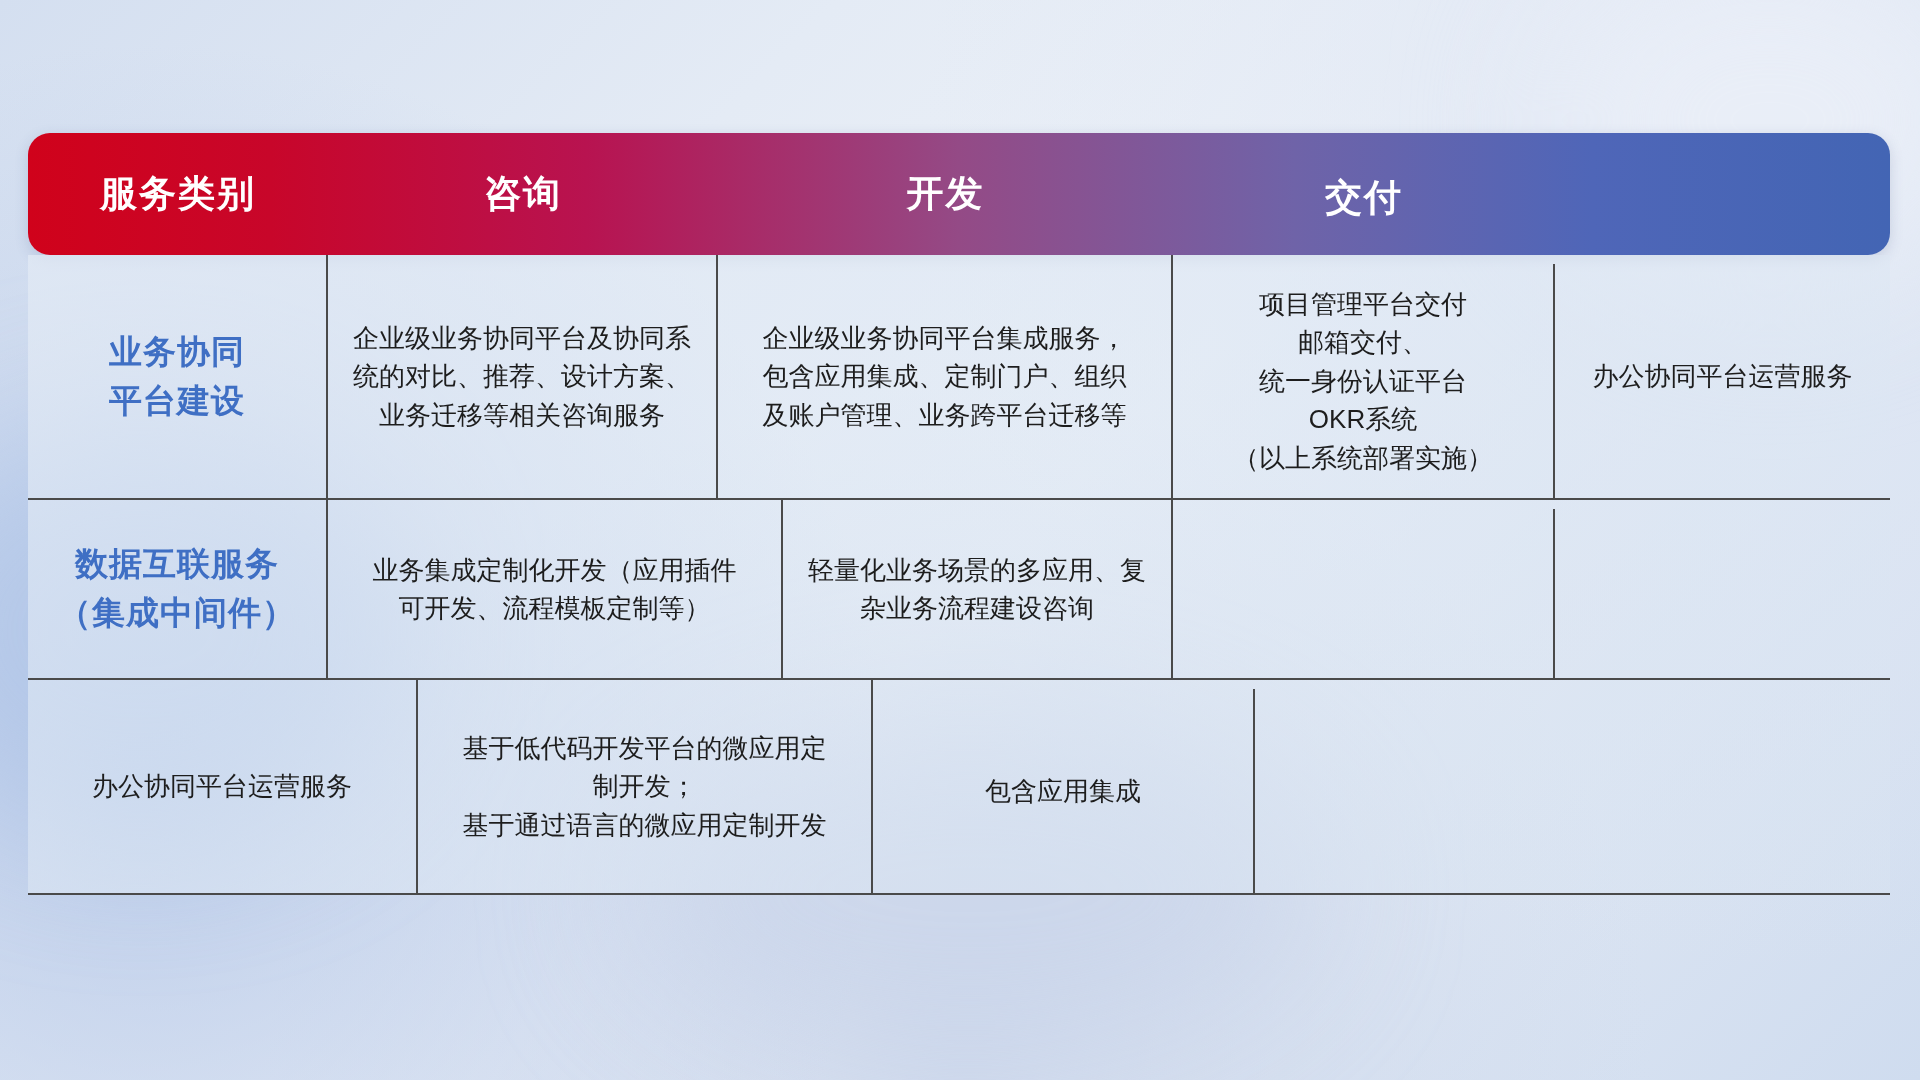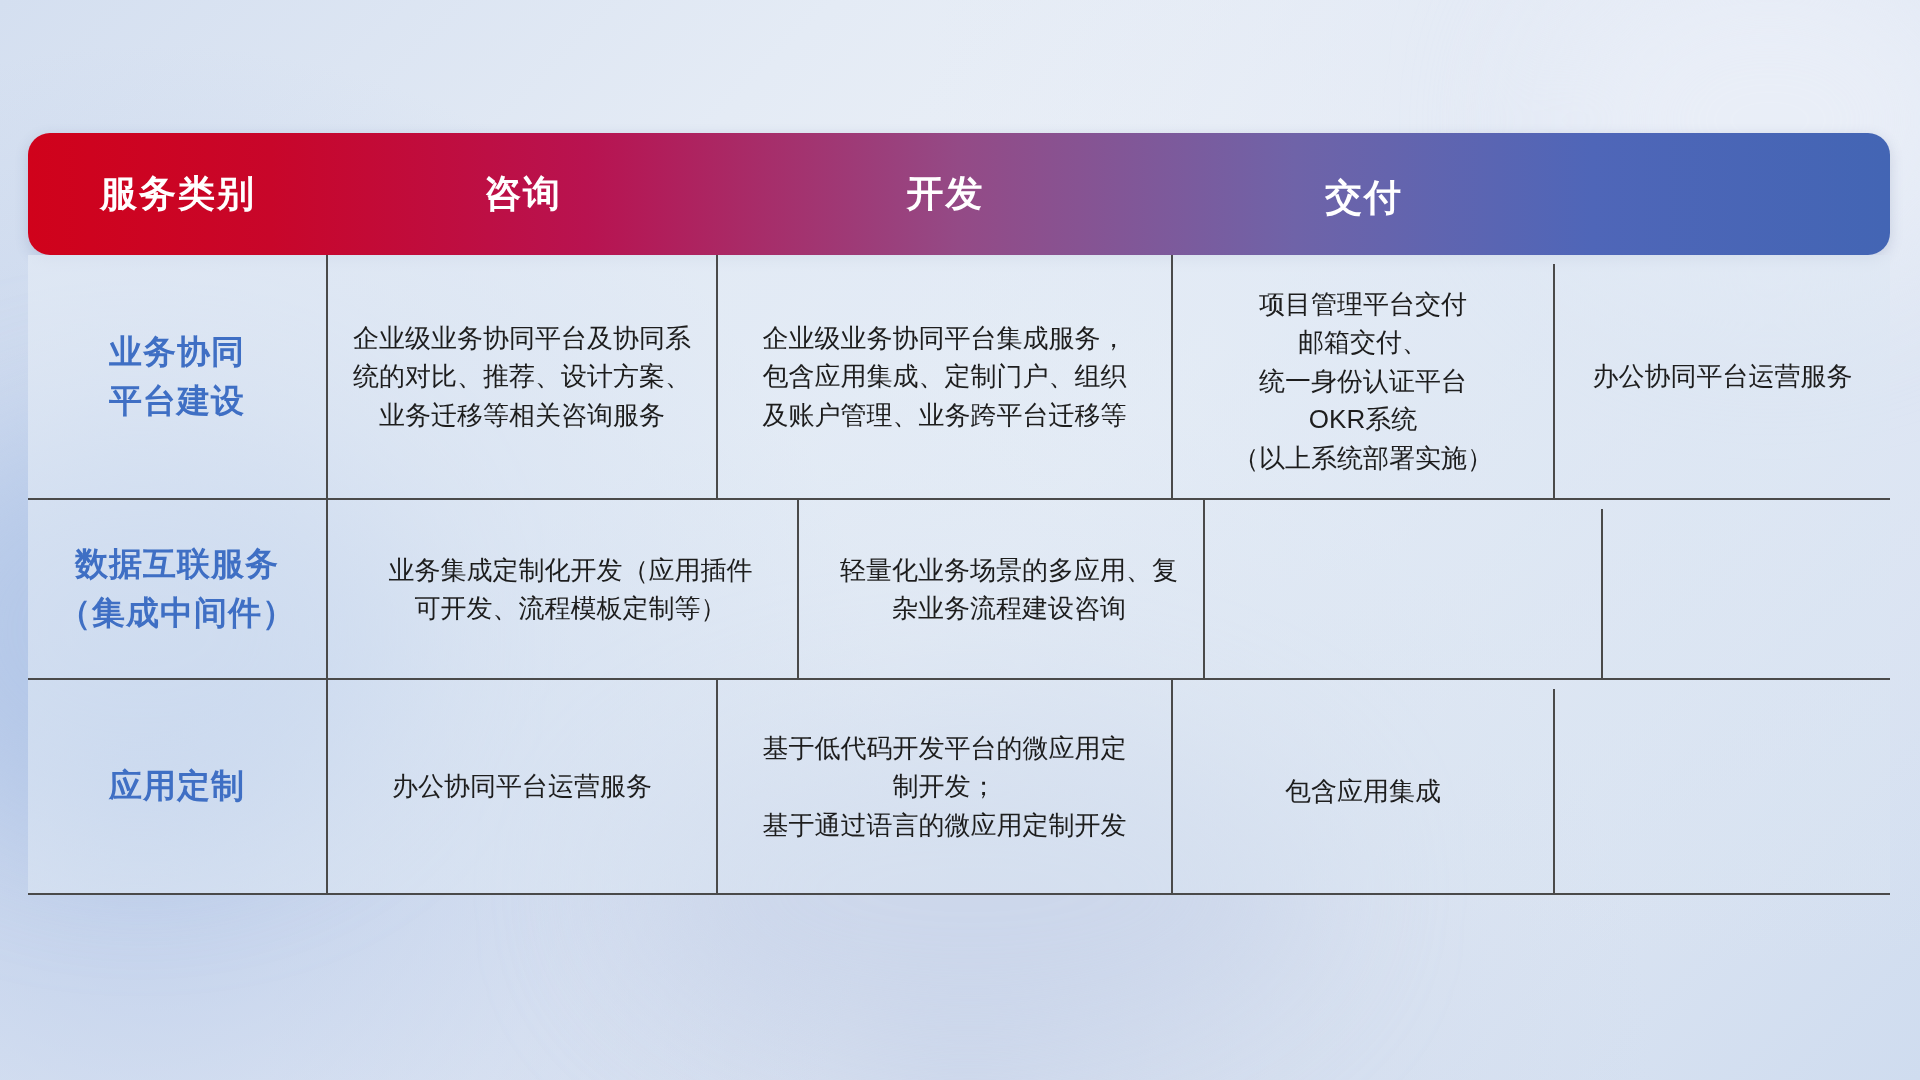--- a/index.html
+++ b/index.html
@@ -97,21 +97,21 @@
   }
   .cell.last { border-right: none; }
   .cell.cat {
     color: #3f6fc4;
     font-weight: bold;
     font-size: 33px;
     letter-spacing: 1px;
     border-right: 2px solid #4a4a4a;
   }
   .row-0 { height: 243px; }
-  .row-1 { height: 178px; gap: 16px; }
+  .row-1 { height: 178px; }
   .row-2 { height: 213px; }
 
   .cell .txt { white-space: pre-line; }
 </style>
 </head>
 <body>
 
 <div class="bg-glow glow-a"></div>
 <div class="bg-glow glow-b"></div>
 <div class="bg-glow glow-c"></div>
@@ -170,23 +170,20 @@
         </div>
         <div class="cell col-3">
           <span class="txt"></span>
         </div>
         <div class="cell col-4 last">
           <span class="txt"></span>
         </div>
       </div>
 
       <div class="trow row-2">
-        <div class="cell cat col-0">
-          <span class="txt">应用定制</span>
-        </div>
         <div class="cell col-1">
           <span class="txt">办公协同平台运营服务</span>
         </div>
         <div class="cell col-2">
           <span class="txt">基于低代码开发平台的微应用定
 制开发；
 基于通过语言的微应用定制开发</span>
         </div>
         <div class="cell col-3">
           <span class="txt">包含应用集成</span>

